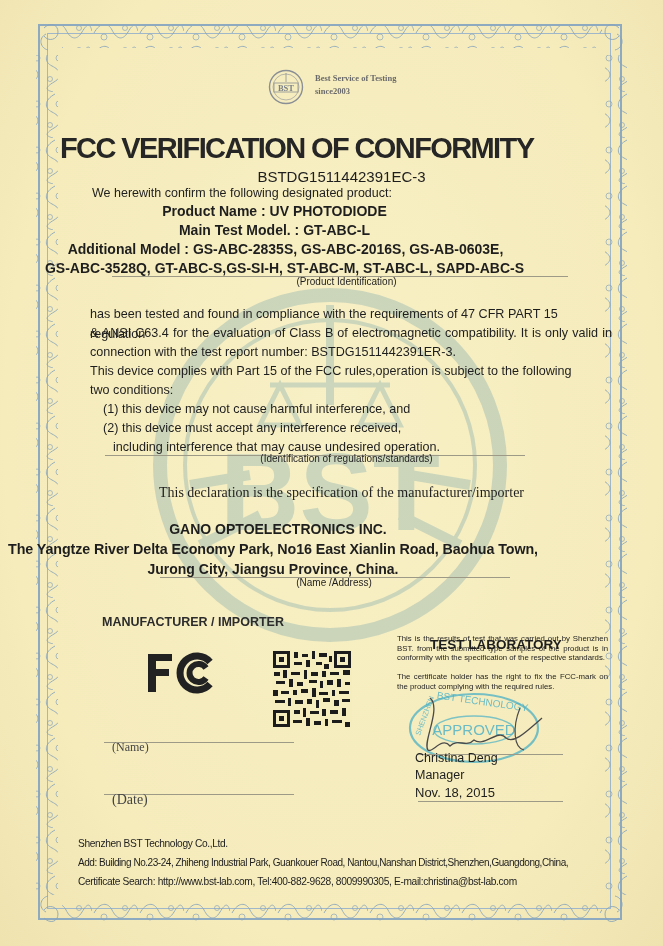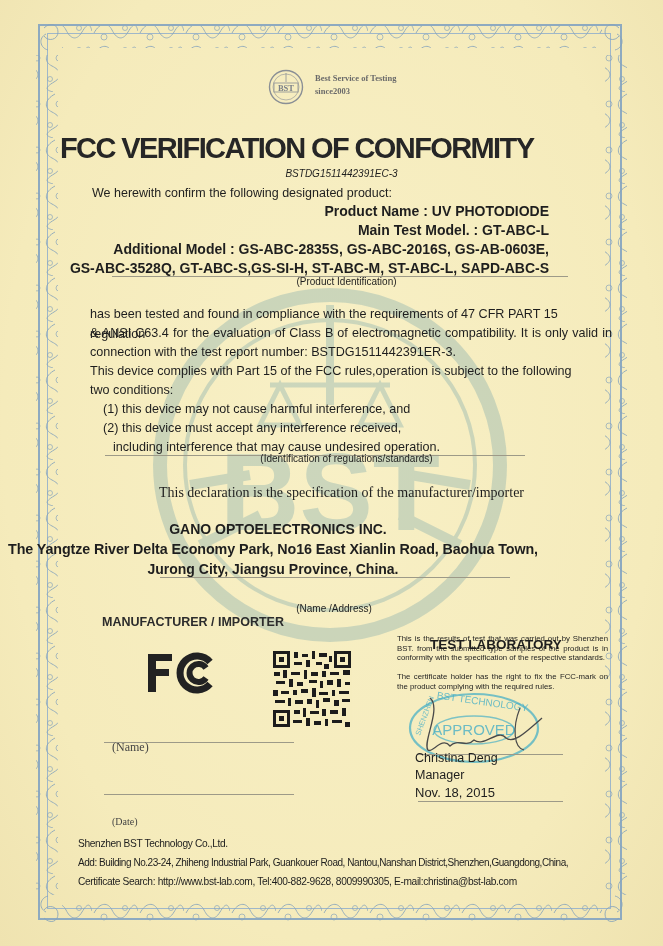--- a/index.html
+++ b/index.html
@@ -7,23 +7,23 @@
   .paper{position:absolute;inset:0;background:radial-gradient(ellipse at 50% 45%,#f8f0c6 0%,#f5ebbb 70%,#efe3b0 100%);}
   .border-outer{position:absolute;left:38px;top:24px;width:580px;height:892px;border:2px solid #8eaac0;}
   .border-inner{position:absolute;left:47px;top:33px;width:562px;height:874px;border:1px solid #9fb7c9;}
   .frieze{position:absolute;opacity:.85;}
   .watermark{position:absolute;left:150px;top:285px;width:360px;height:360px;opacity:.28;}
   .abs{position:absolute;}
   .center{text-align:center;}
   .logo{left:268px;top:69px;width:36px;height:36px;}
   .logo-text{left:315px;top:72px;font-family:Liberation Serif, serif;font-weight:bold;font-size:8.5px;color:#6a6a6a;line-height:13px;}
   .title{left:60px;width:480px;top:132px;font-size:29px;font-weight:bold;letter-spacing:-1.6px;color:#262626;white-space:nowrap;}
-  .cert-no{left:0;width:663px;top:168px;font-size:10px;font-style:italic;}
+  .cert-no{left:0;width:663px;top:168px;font-size:15px;}
   .intro{left:92px;top:186px;font-size:12.5px;text-align:right;}
-  .prod{left:0;width:549px;font-size:14px;font-weight:bold;line-height:19px;text-align:right;}
+  .prod{left:0;width:549px;font-size:14px;font-weight:bold;line-height:19px;}
   .hr{position:absolute;height:1px;background:#9d9a88;}
   .caption{left:0;width:663px;font-size:10px;}
   .body-p{left:90px;width:522px;font-size:12.6px;line-height:19.5px;}
   .justify{text-align:justify;text-align-last:justify;}
   .serif{font-family:"Liberation Serif",serif;}
   .mfr{left:0;width:546px;font-size:14px;font-weight:bold;line-height:19.5px;}
   .section-h{font-size:12.5px;font-weight:bold;color:#2c2c2c;}
   .lab-h{font-size:13.5px;font-weight:bold;margin-top:20px;}
   .lab-p{left:397px;width:211px;font-size:7.8px;line-height:9.5px;text-align:justify;}
   .sig-text{left:415px;width:150px;font-size:12.5px;text-align:left;}
@@ -104,21 +104,21 @@
 <div class="abs body-p" style="top:438px;left:113px">including interference that may cause undesired operation.</div>
 <div class="hr" style="left:105px;top:455px;width:420px"></div>
 <div class="abs caption center" style="top:453px;padding-left:30px;box-sizing:border-box">(Identification of regulations/standards)</div>
 
 <div class="abs caption center serif" style="top:485px;font-size:14px;padding-left:20px;box-sizing:border-box">This declaration is the specification of the manufacturer/importer</div>
 
 <div class="abs mfr center" style="top:520px;padding-left:10px;box-sizing:border-box">GANO OPTOELECTRONICS INC.</div>
 <div class="abs mfr center" style="top:540px;font-size:14.3px;letter-spacing:-.1px">The Yangtze River Delta Economy Park, No16 East Xianlin Road, Baohua Town,</div>
 <div class="abs mfr center" style="top:560px">Jurong City, Jiangsu Province, China.</div>
 <div class="hr" style="left:160px;top:577px;width:350px"></div>
-<div class="abs caption center" style="top:603px;padding-left:5px;box-sizing:border-box">(Name /Address)</div>
+<div class="abs caption center" style="top:577px;padding-left:5px;box-sizing:border-box">(Name /Address)</div>
 
 <div class="abs section-h" style="left:102px;top:615px">MANUFACTURER / IMPORTER</div>
 <svg class="abs" style="left:146px;top:652px" width="70" height="42" viewBox="0 0 70 42">
   <path d="M2 2 H26 V9 H10 V17 H23 V24 H10 V40 H2 Z" fill="#222"></path>
   <path d="M64 10 A17 17 0 1 0 64 32" fill="none" stroke="#222" stroke-width="7"></path>
   <path d="M60 16 A9 9 0 1 0 60 26" fill="none" stroke="#222" stroke-width="6"></path>
 </svg>
 <svg class="abs" style="left:272px;top:650px" width="80" height="78" viewBox="0 0 80 78">
   <rect x="0" y="0" width="80" height="78" fill="#f6edbf"></rect>
   <g fill="#1c1c1c">
@@ -187,21 +187,21 @@
       <rect x="42" y="71" width="7" height="4"></rect>
       <rect x="53" y="69" width="3" height="7"></rect>
       <rect x="60" y="70" width="10" height="3"></rect>
       <rect x="73" y="72" width="5" height="5"></rect>
   </g>
 </svg>
 
 <div class="hr" style="left:104px;top:742px;width:190px"></div>
 <div class="abs serif" style="left:112px;top:740px;font-size:12px;color:#444">(Name)</div>
 <div class="hr" style="left:104px;top:794px;width:190px"></div>
-<div class="abs serif" style="left:112px;top:816px;font-size:10px;color:#444">(Date)</div>
+<div class="abs serif" style="left:112px;top:792px;font-size:14px;color:#444">(Date)</div>
 
 <div class="abs lab-h" style="left:430px;top:617px">TEST LABORATORY</div>
 <div class="abs lab-p" style="top:634px">This is the results of test that was carried out by Shenzhen BST. from the submitted type samples of the product is in conformity with the specification of the respective standards.</div>
 <div class="abs lab-p" style="top:672px">The certificate holder has the right to fix the FCC-mark on the product complying with the required rules.</div>
 
 <svg class="abs stamp" viewBox="0 0 145 80">
   <ellipse cx="72" cy="40" rx="64" ry="34" fill="none" stroke="#4ab0c6" stroke-width="2.2" opacity=".75"></ellipse>
   <ellipse cx="72" cy="42" rx="40" ry="14" fill="none" stroke="#4ab0c6" stroke-width="1.4" opacity=".7"></ellipse>
   <text x="72" y="47" text-anchor="middle" font-family="Liberation Sans, sans-serif" font-size="15" fill="#4ab0c6" opacity=".8">APPROVED</text>
   <text x="80" y="17" text-anchor="middle" font-family="Liberation Sans, sans-serif" font-size="10" fill="#4ab0c6" opacity=".8" transform="rotate(8 80 17)">BST TECHNOLOGY</text>

